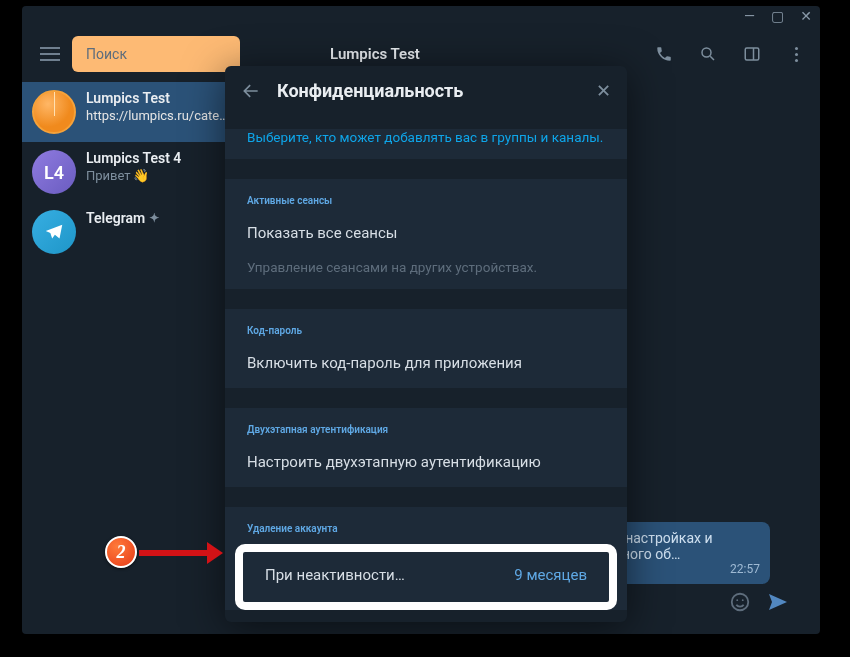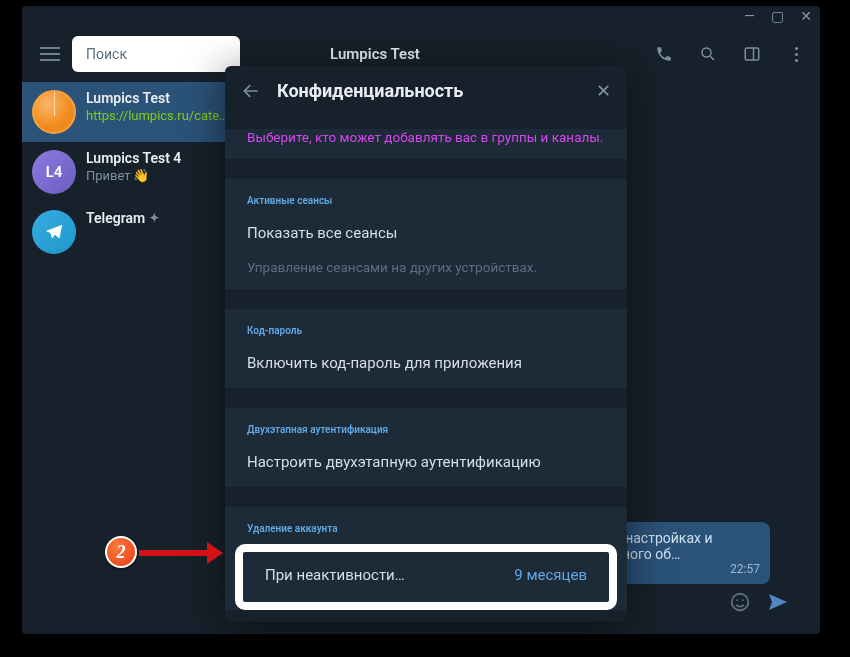--- a/index.html
+++ b/index.html
@@ -7,60 +7,60 @@
   .window { position: absolute; left: 22px; top: 6px; width: 798px; height: 628px; background: #17212b; border-radius: 4px; overflow: hidden; }
 
   
   .win-ctrls { position: absolute; right: 8px; top: 2px; display: flex; gap: 16px; color: #8a9aa9; font-size: 14px; }
   .win-ctrls span { cursor: default; }
 
   
   .topbar { position: absolute; left: 0; right: 0; top: 20px; height: 56px; display: flex; align-items: center; padding: 0 8px; }
   .hamburger { width: 40px; height: 40px; display: flex; align-items: center; justify-content: center; color: #6f7f8f; cursor: pointer; }
   .hamburger svg { width: 20px; height: 14px; }
-  .search-wrap { width: 168px; height: 36px; background: #ffffff; border-radius: 6px; display: flex; align-items: center; padding: 0 14px; color: #5e6d7c; font-size: 14px; margin-left: 2px; }
+  .search-wrap { width: 168px; height: 36px; background: #fdba74; border-radius: 6px; display: flex; align-items: center; padding: 0 14px; color: #5e6d7c; font-size: 14px; margin-left: 2px; }
   .chat-title { color: #e9edf1; font-size: 15px; font-weight: 600; margin-left: 90px; }
   .topbar-right { position: absolute; right: 14px; display: flex; align-items: center; gap: 24px; color: #7d8e9d; }
   .topbar-right .ico { width: 20px; height: 20px; display:flex; align-items:center; justify-content:center; }
   .dots { display:flex; flex-direction:column; gap:3px; }
   .dots i { width:3px; height:3px; background:#7d8e9d; border-radius:50%; }
 
   
   .chatlist { position: absolute; left: 0; top: 76px; width: 224px; bottom: 0; }
   .chatrow { display: flex; align-items: flex-start; padding: 8px 10px; gap: 10px; }
   .chatrow.active { background: #2b5278; }
-  .avatar { width: 44px; height: 44px; border-radius: 50%; flex-shrink: 0; display:flex; align-items:center; justify-content:center; color:#fff; font-weight:600; font-size:15px; }
+  .avatar { width: 44px; height: 44px; border-radius: 50%; flex-shrink: 0; display:flex; align-items:center; justify-content:center; color:#fff; font-weight:600; font-size:18px; }
   .av-orange { background: radial-gradient(circle at 35% 30%, #ffb766, #f08a1d 60%); position:relative; border:2px solid #f5a23a;}
   .av-orange::before { content:""; position:absolute; width:1px; height:60%; background:#ffe0b2; top:0; left:50%; }
   .av-purple { background: linear-gradient(135deg,#8f7be0,#6a5cc0); }
   .av-tg { background: linear-gradient(135deg,#37aee2,#1e96c8); }
   .av-tg svg { width:22px; height:22px; }
   .chat-name { color:#e9edf1; font-size:14px; font-weight:600; display:flex; align-items:center; gap:4px; }
   .chat-sub { color:#7d8e9d; font-size:13px; margin-top:2px; white-space:nowrap; overflow:hidden; text-overflow:ellipsis; max-width:150px; }
-  .chatrow.active .chat-sub { color:#84cc16; }
+  .chatrow.active .chat-sub { color:#e5e5e5; }
   .verified { color:#7d8e9d; font-size:12px; }
 
   
   .msg-bubble { position:absolute; right:50px; background:#2b5278; color:#cfe0f0; border-radius:8px; padding:8px 10px; font-size:14px; max-width:180px; }
   .msg-time { color:#9fbad4; font-size:12px; text-align:right; }
 
   .compose { position:absolute; left:300px; right:30px; bottom:12px; height:40px; display:flex; align-items:center; gap:14px; color:#5e6d7c; }
   .compose .attach, .compose .emoji, .compose .send { width:24px; height:24px; display:flex; align-items:center; justify-content:center; }
   .compose .field { flex:1; font-size:15px; color:#5e6d7c; }
   .send { color:#5288c1; }
 
   
   .modal-backdrop { position:absolute; inset:0; }
   .modal { position:absolute; left:203px; top:60px; width:402px; background:#17212b; border-radius:6px; box-shadow:0 6px 40px rgba(0,0,0,0.55); }
   .modal-head { display:flex; align-items:center; padding:14px 16px 18px; gap:16px; }
   .back-ico { color:#7d8e9d; cursor:pointer; }
   .modal-title { color:#e9edf1; font-size:18px; font-weight:700; flex:1; }
   .close-ico { color:#7d8e9d; cursor:pointer; font-size:18px; }
   .section { background:#1d2a38; margin-top:10px; }
-  .cut-text { color:#d946ef; font-size:13.5px; padding:0 22px 14px; }
+  .cut-text { color:#0ea5e9; font-size:13.5px; padding:0 22px 14px; }
   .sec-title { color:#5fa8e4; font-size:10px; font-weight:600; padding:16px 22px 8px; }
   .sec-link { color:#d7dee5; font-size:15px; padding:10px 22px 16px; cursor:pointer; }
   .sec-note { color:#5e6d7c; font-size:13.5px; padding:0 22px 14px; border-top:1px solid rgba(0,0,0,0); }
   .gap { height:10px; background:#17212b; }
 
   .inactivity-row { display:flex; align-items:center; justify-content:space-between; padding:14px 22px 18px; border:8px solid #ffffff; border-radius:10px; margin:2px 10px 12px; cursor:pointer; }
   .inactivity-row .label { color:#d7dee5; font-size:15px; }
   .inactivity-row .value { color:#5fa8e4; font-size:15px; }
 
   

